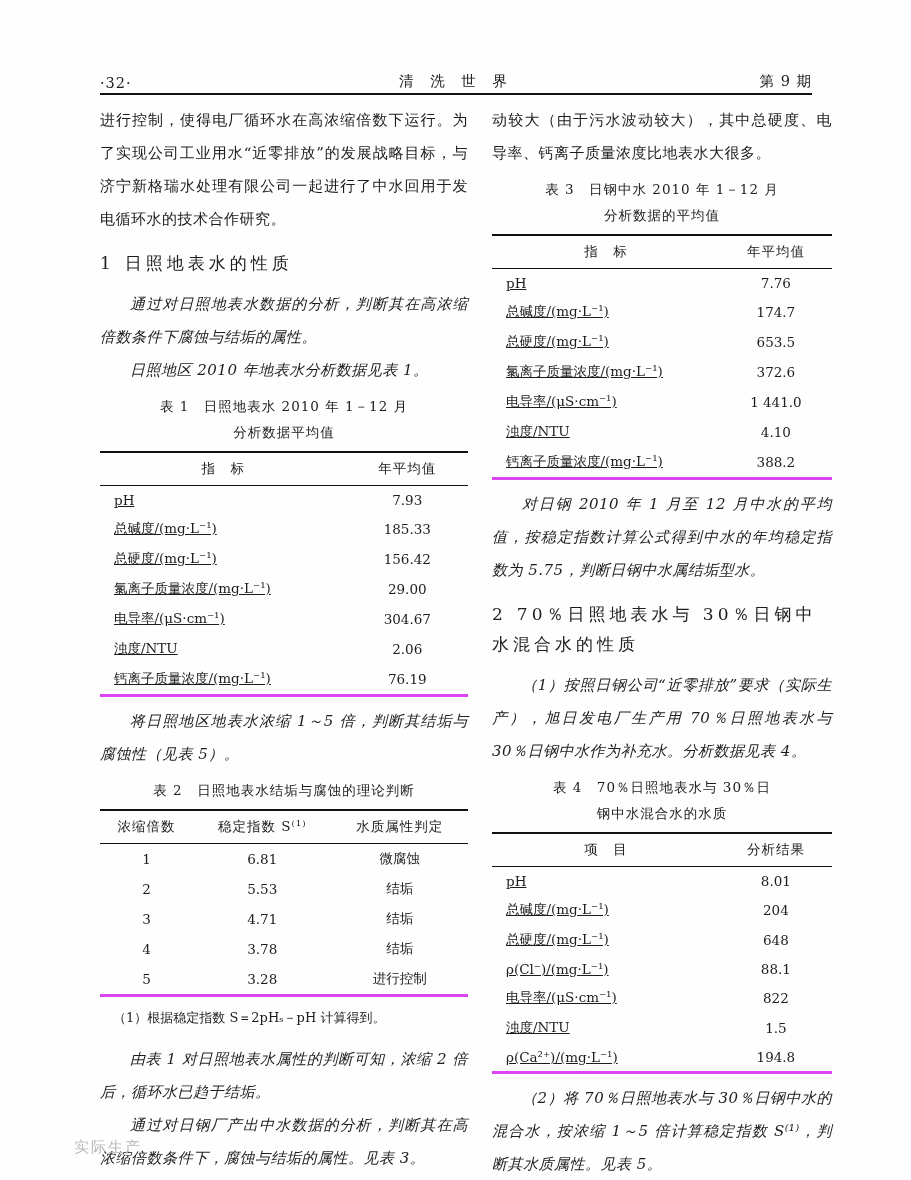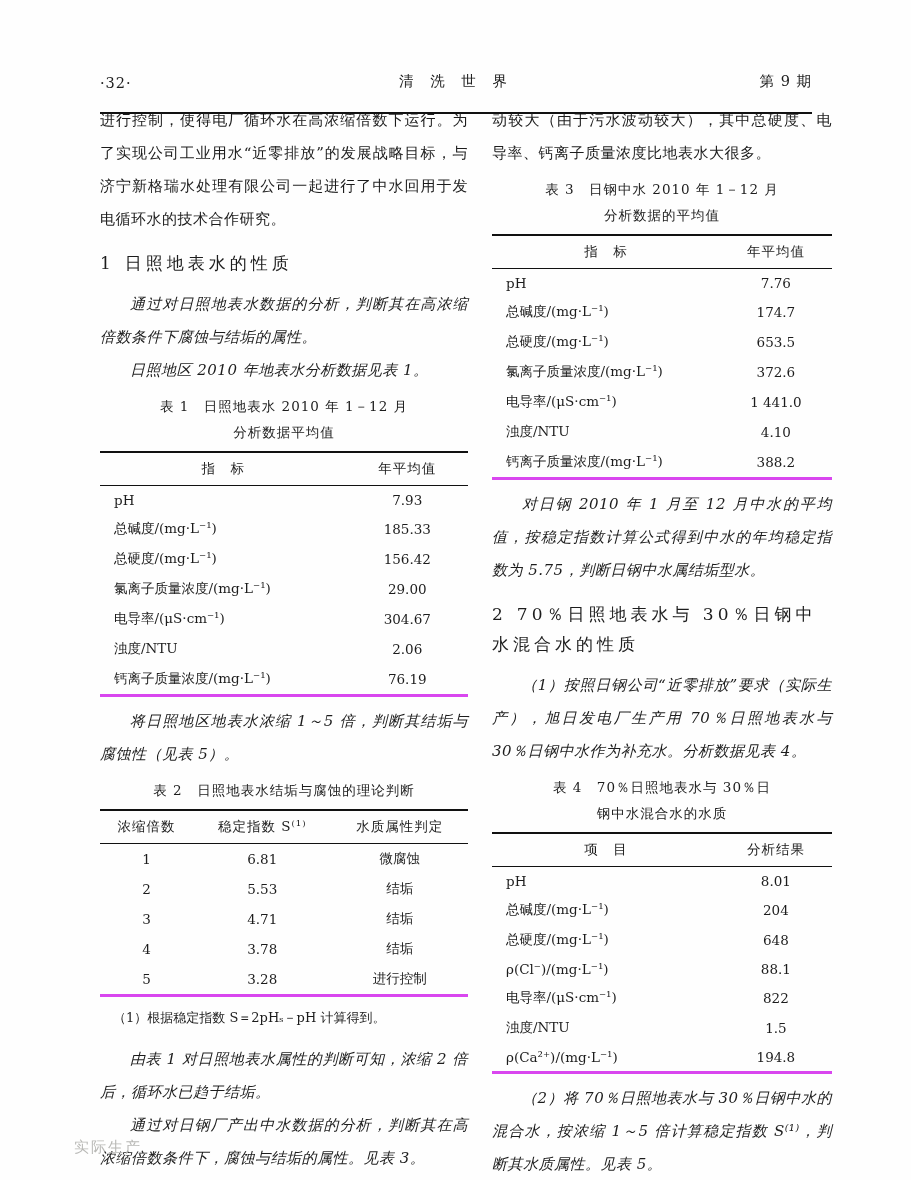--- a/index.html
+++ b/index.html
@@ -8,21 +8,21 @@
     position:relative;
     background:#fefefe;
     color:#1c1c1c;
     font-family:"DejaVu Serif","Liberation Serif",serif;
     overflow:hidden;
   }
   .page-header {
     position:absolute; top:72px; left:100px; width:712px;
     display:flex; align-items:flex-end;
     font-size:14.5px; letter-spacing:1px;
-    padding-bottom:21px;
+    padding-bottom:2px;
     border-bottom:2.5px solid #111;
   }
   .page-header .pg { width:120px; text-align:left; }
   .page-header .journal { flex:1; text-align:center; letter-spacing:6px; }
   .page-header .issue { width:120px; text-align:right; }
 
   .columns {
     position:absolute; top:104px; left:100px; width:732px;
     display:flex; gap:24px;
   }
@@ -50,21 +50,21 @@
   table.data {
     width:100%; border-collapse:collapse; margin:6px 0 8px 0;
     font-size:13.5px;
     border-top:2px solid #111; border-bottom:3px solid #d946ef;
   }
   table.data thead th {
     font-weight:normal; text-align:center; padding:7px 2px;
     border-bottom:1.2px solid #111; letter-spacing:1px;
   }
   table.data td { padding:6px 2px; text-align:center; }
-  table.tbl2col td:first-child { text-align:left; padding-left:14px; width:67%; }
+  table.tbl2col td:first-child { text-align:left; padding-left:14px; width:67%;text-decoration:underline; }
   table.tbl2col td:last-child  { }
   table.tbl2col thead th:first-child { width:67%; }
 
   .footnote { font-size:13px; line-height:26px; text-indent:1em; margin-bottom:12px; }
 
   .watermark {
     position:absolute; left:74px; top:1138px;
     color:#b9b9b6; font-size:15px; letter-spacing:2px;
   }
 </style>

